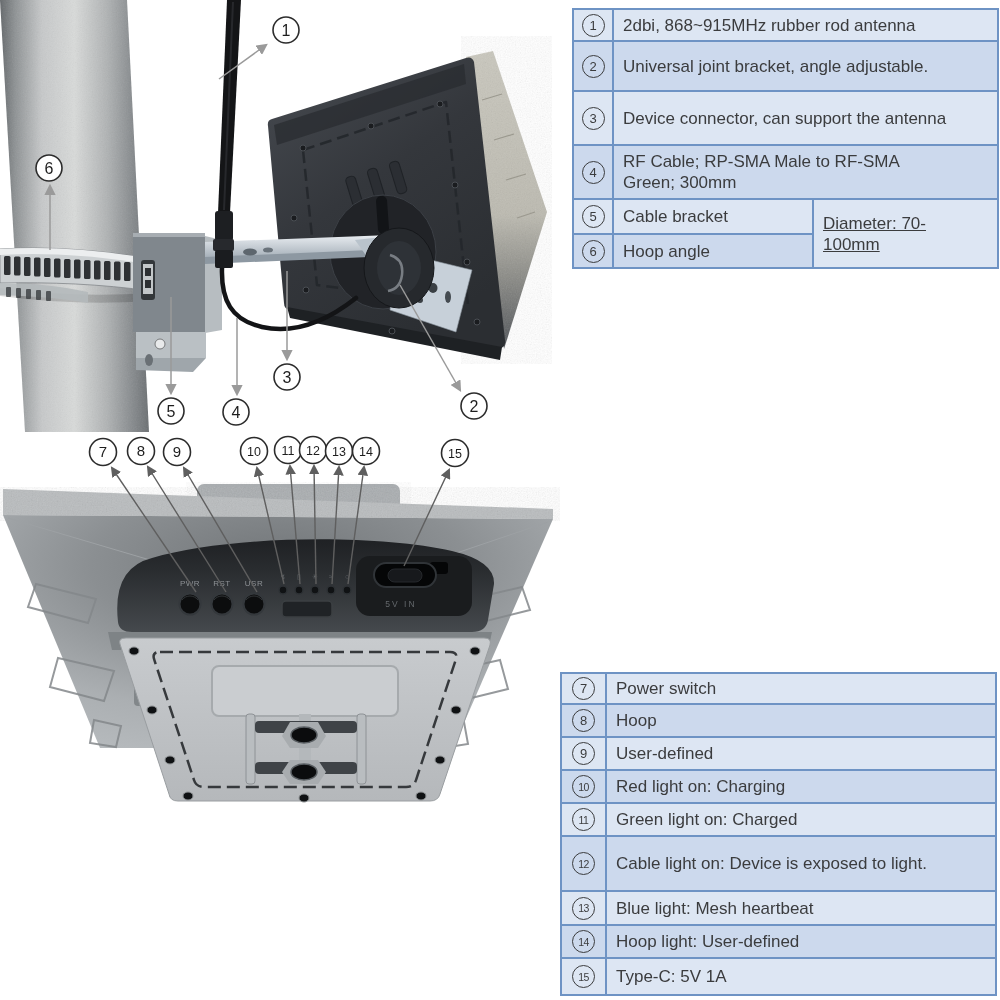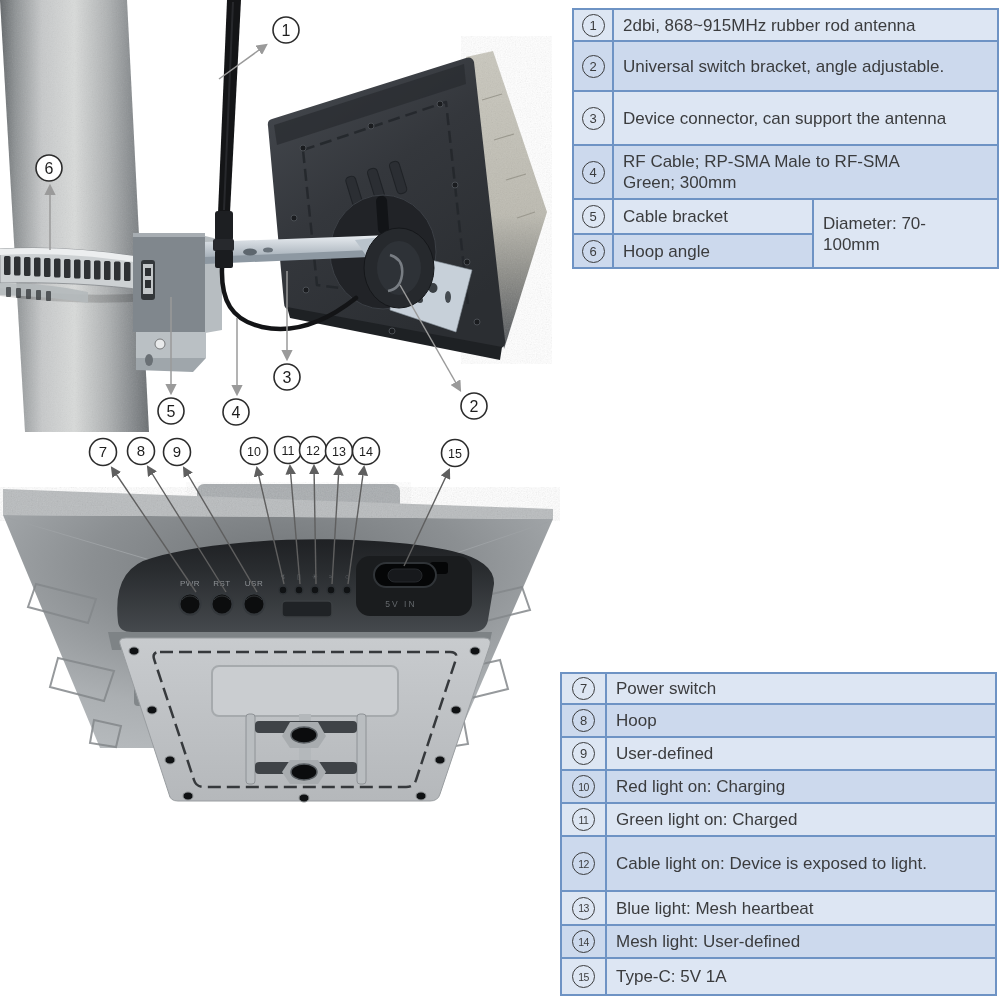--- a/index.html
+++ b/index.html
@@ -11,21 +11,21 @@
 
   
   table.spec{position:absolute;border-collapse:collapse;table-layout:fixed;
              color:#3b3c3e;font-size:17px;line-height:21px;background:#dde6f3;}
   table.spec td{border:2px solid #6e93c4;padding:4px 8px 4px 9px;vertical-align:middle;overflow:hidden;}
   table.spec td.num{text-align:center;padding:2px;}
   table.spec tr.alt{background:#ccd9ed;}
   #table-parts{left:572px;top:8px;width:425px;}
   #table-controls{left:560px;top:672px;width:437px;}
   .desc-inner{max-width:330px;}
-  .dia-inner{max-width:110px;}
+  .dia-inner{max-width:110px;text-decoration:underline;}
   .cnum{display:inline-flex;align-items:center;justify-content:center;
         width:21px;height:21px;border:1.4px solid #3b3c3e;border-radius:50%;
         font-size:13px;line-height:1;background:transparent;}
   .cnum.two{font-size:10.5px;letter-spacing:-0.5px;}
 </style>
 </head>
 <body>
 
 <div id="stage">
 
@@ -383,21 +383,21 @@
   <tbody>
     <tr style="height:32px">
       <td class="num"><span class="cnum">1</span></td>
       <td colspan="2">
             <div class="desc-inner">2dbi, 868~915MHz rubber rod antenna</div>
           </td>
     </tr>
     <tr class="alt" style="height:50px">
       <td class="num"><span class="cnum">2</span></td>
       <td colspan="2">
-            <div class="desc-inner">Universal switch bracket, angle adjustable.</div>
+            <div class="desc-inner">Universal joint bracket, angle adjustable.</div>
           </td>
     </tr>
     <tr style="height:54px">
       <td class="num"><span class="cnum">3</span></td>
       <td colspan="2">
             <div class="desc-inner">Device connector, can support the antenna</div>
           </td>
     </tr>
     <tr class="alt" style="height:54px">
       <td class="num"><span class="cnum">4</span></td>
@@ -467,21 +467,21 @@
     </tr>
     <tr style="height:34px">
       <td class="num"><span class="cnum two">13</span></td>
       <td>
             <div class="desc-inner">Blue light: Mesh heartbeat</div>
           </td>
     </tr>
     <tr class="alt" style="height:33px">
       <td class="num"><span class="cnum two">14</span></td>
       <td>
-            <div class="desc-inner">Mesh light: User-defined</div>
+            <div class="desc-inner">Hoop light: User-defined</div>
           </td>
     </tr>
     <tr style="height:37px">
       <td class="num"><span class="cnum two">15</span></td>
       <td>
             <div class="desc-inner">Type-C: 5V 1A</div>
           </td>
     </tr>
   </tbody>
 </table>

